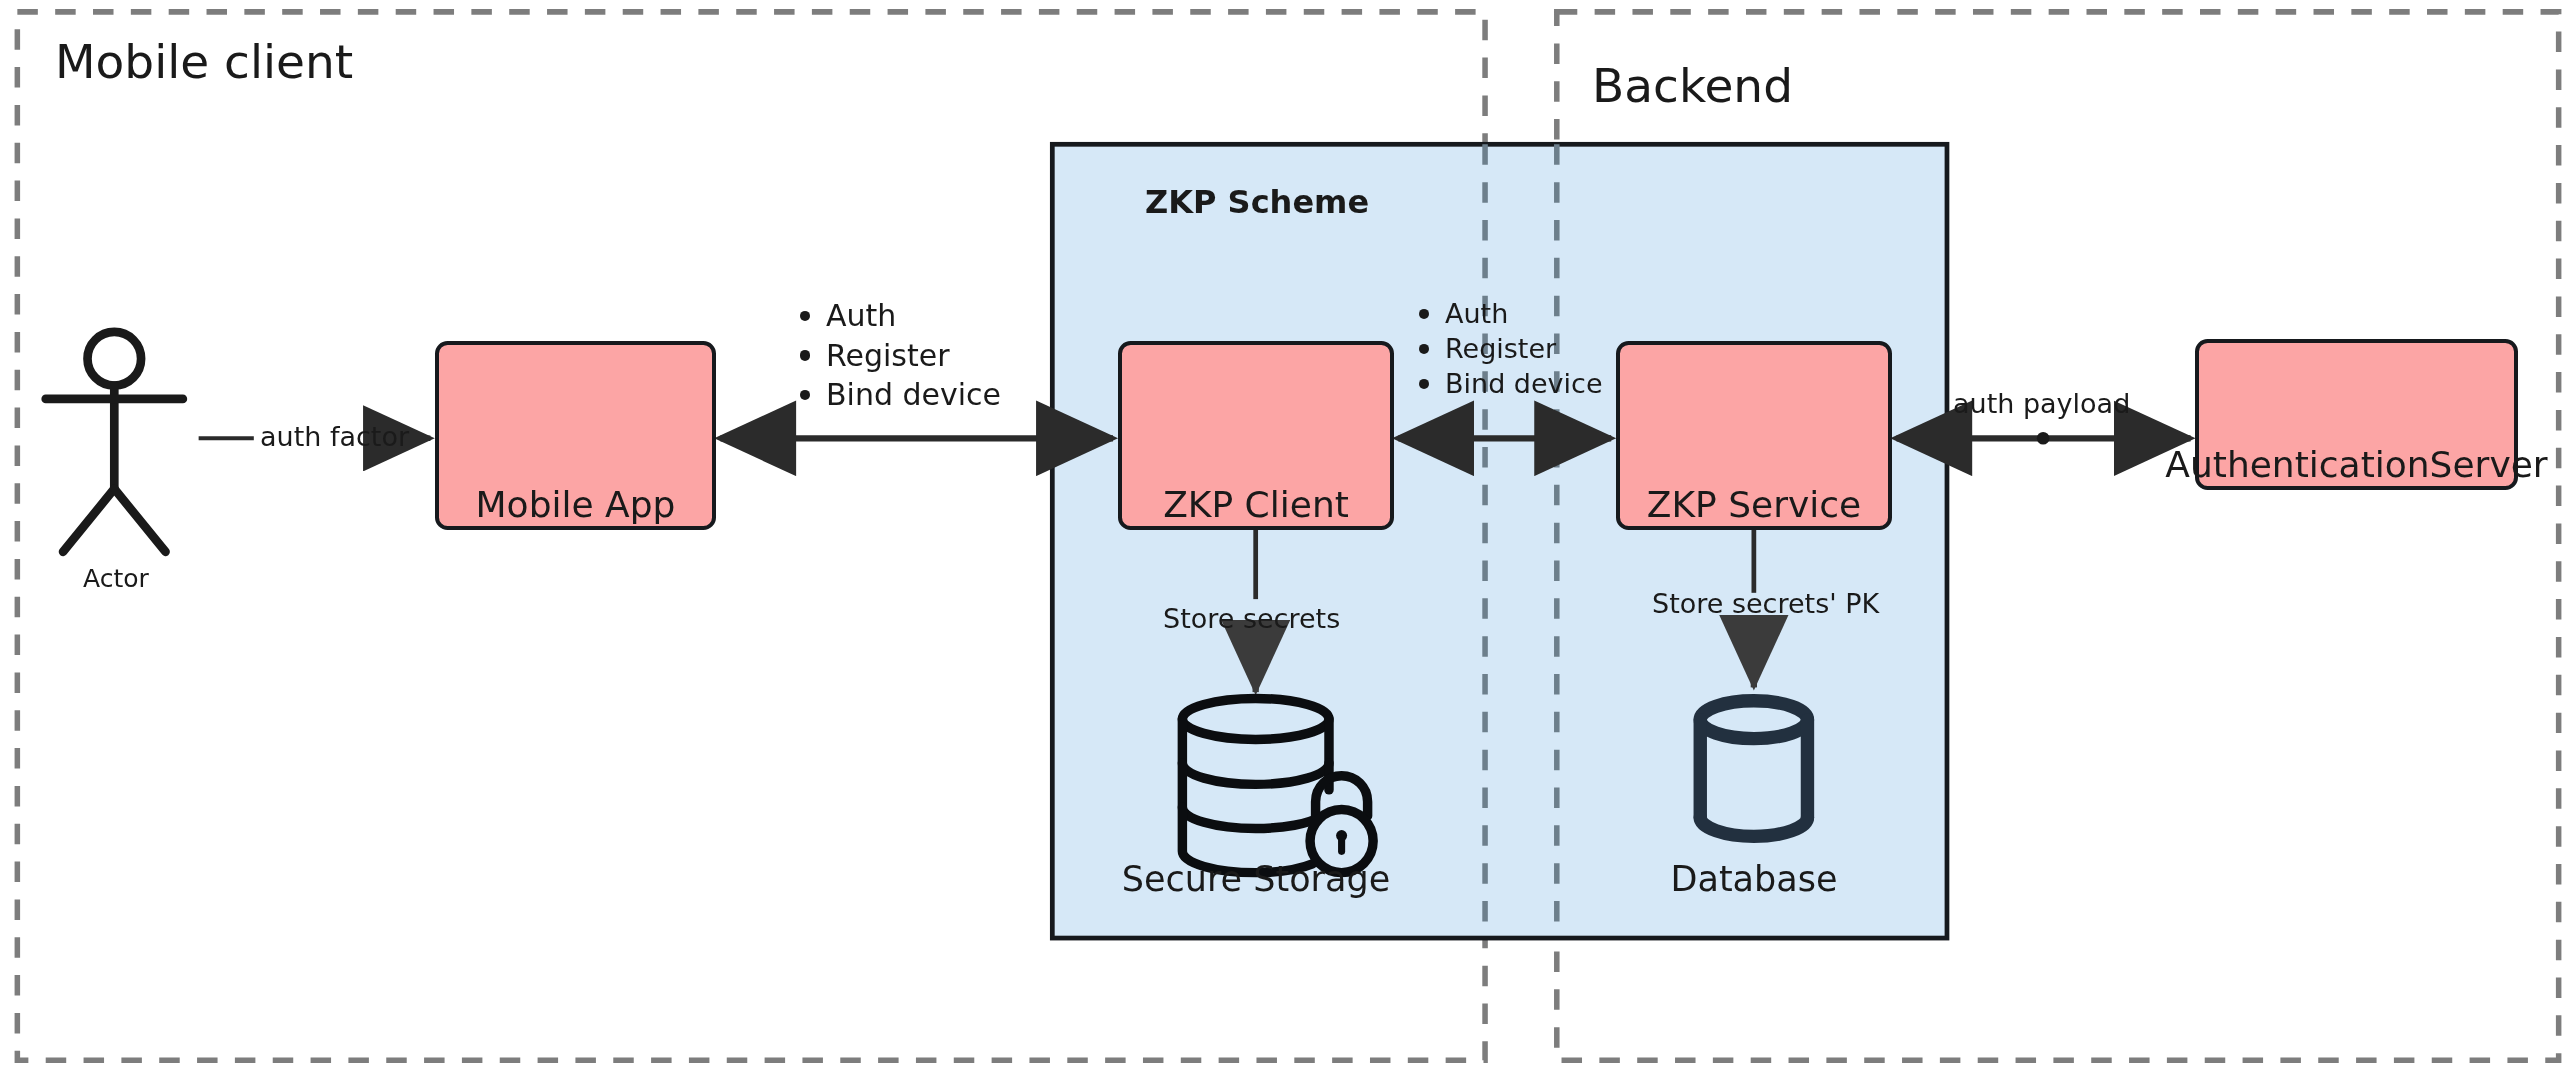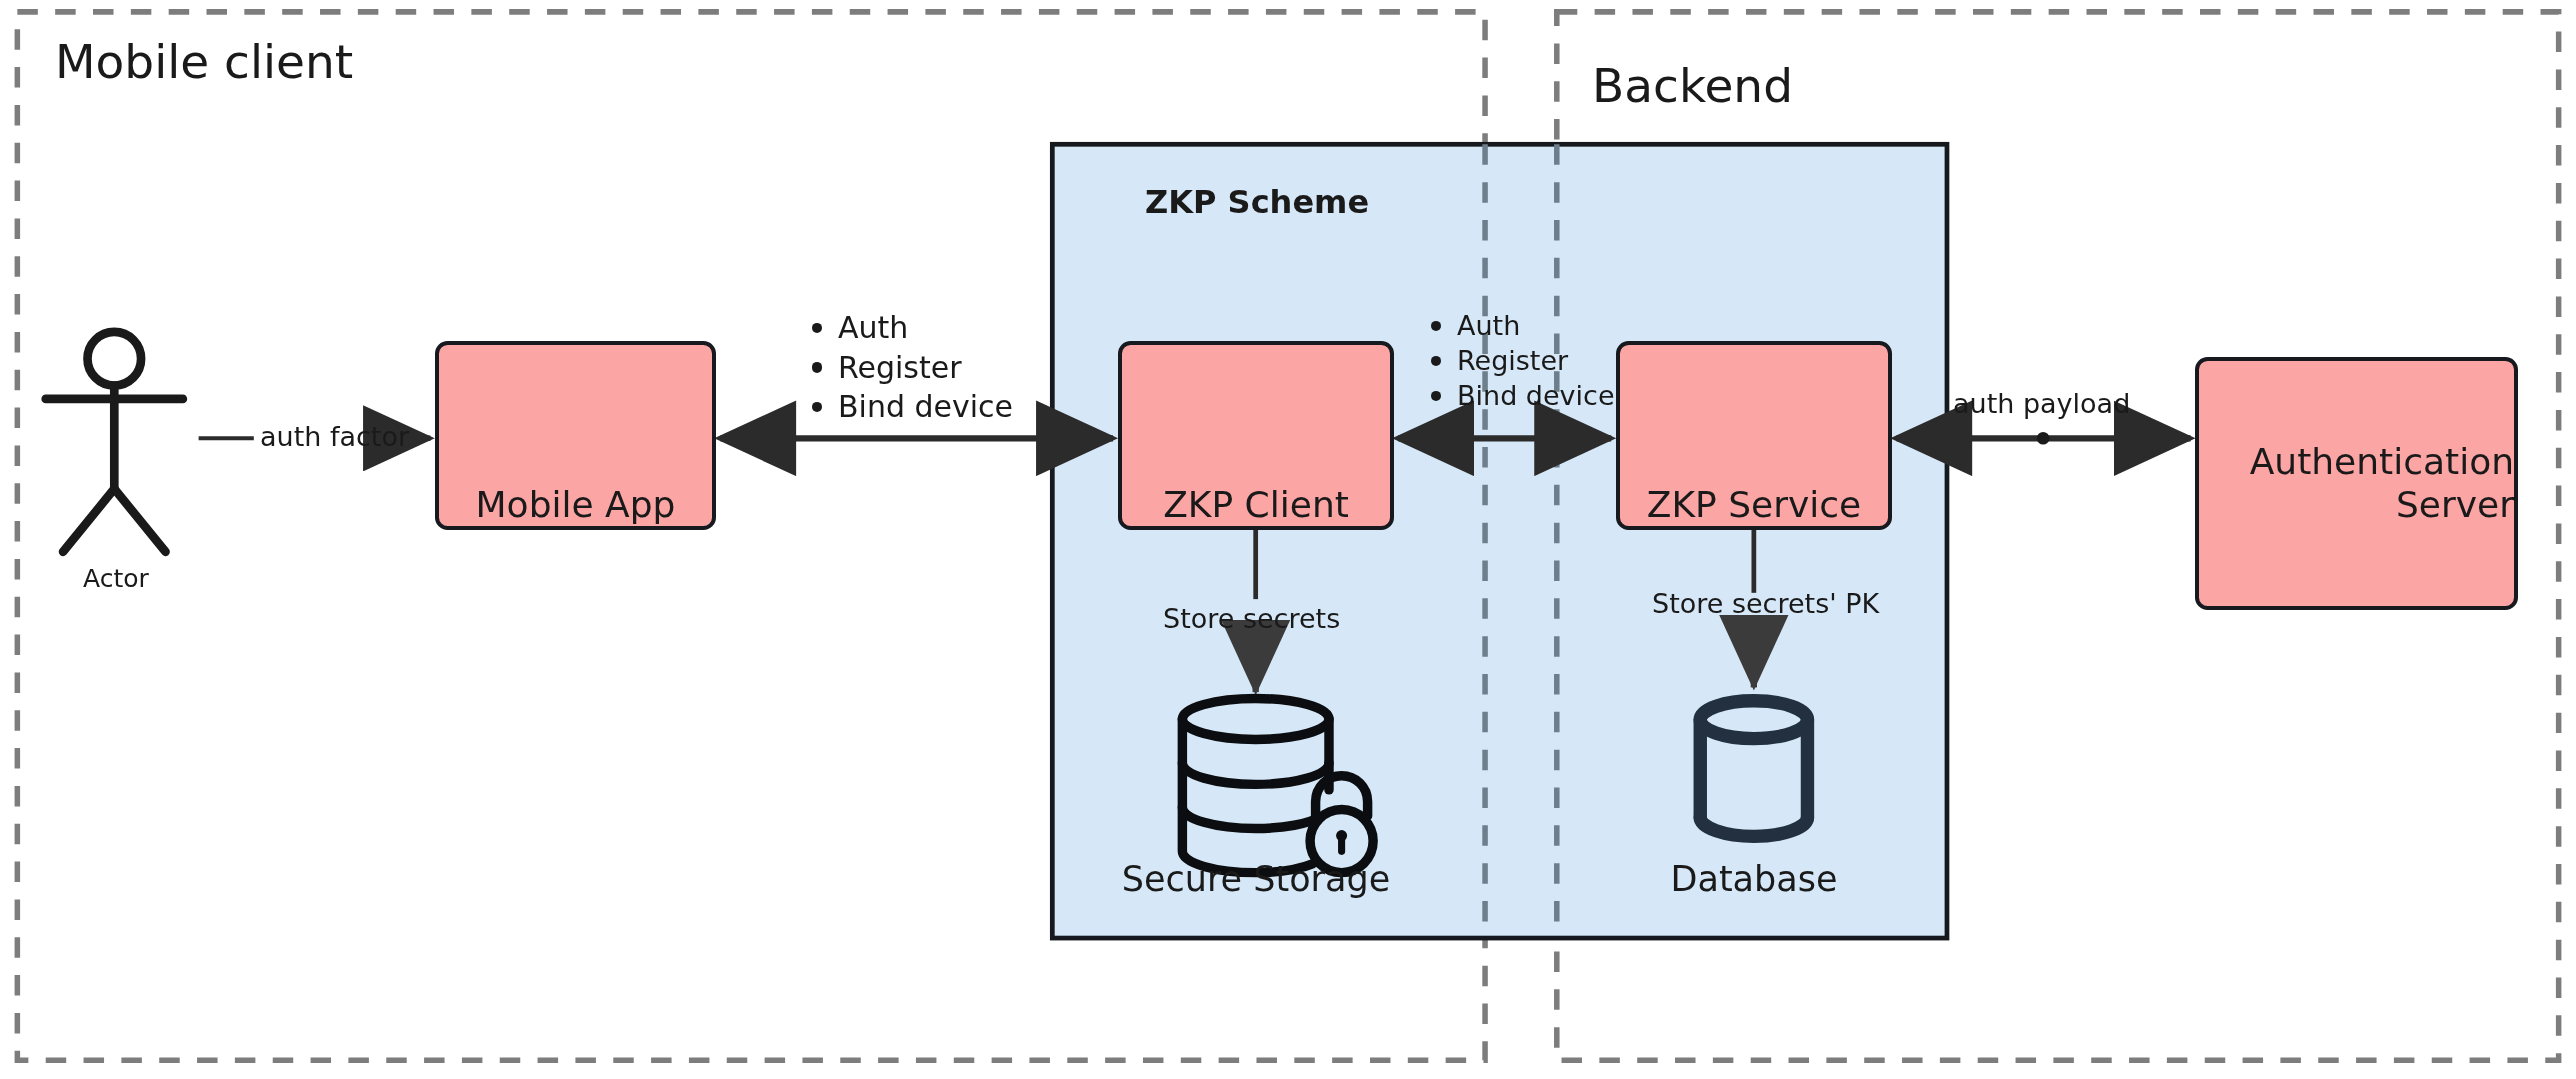--- a/index.html
+++ b/index.html
@@ -13,21 +13,21 @@
   .scheme-title{font-size:32px;font-weight:bold;color:#1a1a1a;}
 
   .nodebox{position:absolute;box-sizing:border-box;background:#fca5a5;border:4px solid #16191d;
            border-radius:12.6px;display:flex;align-items:flex-end;justify-content:center;text-align:center;}
   .nodebox span{font-size:36px;color:#1a1a1a;line-height:1.18;}
 
   .edge-label{font-size:27px;color:#1a1a1a;}
   .icon-caption{font-size:35px;color:#1a1a1a;}
   .actor-caption{font-size:25px;color:#1a1a1a;}
 
-  .bullets{position:absolute;list-style:none;margin:16px;padding:0;}
+  .bullets{position:absolute;list-style:none;margin:4px;padding:0;}
   .bullets li{position:relative;padding-left:32px;color:#1a1a1a;}
   .bullets li::before{content:"";position:absolute;left:6.3px;top:50%;transform:translateY(-50%);
                       width:10.2px;height:10.2px;border-radius:50%;background:#1a1a1a;}
   .bl-big li{font-size:30px;line-height:1.32;}
   .bl-sm li{font-size:27px;line-height:1.30;}
 </style>
 </head>
 <body>
 
 <div id="stage">
@@ -110,21 +110,21 @@
   </div>
 
   <div class="nodebox" style="left:1118px;top:341px;width:276px;height:189px;">
     <span>ZKP Client</span>
   </div>
 
   <div class="nodebox" style="left:1616px;top:341px;width:276px;height:189px;">
     <span>ZKP Service</span>
   </div>
 
-  <div class="nodebox" style="left:2195px;top:357px;width:323px;height:253px;flex-direction:column;">
+  <div class="nodebox" style="left:2195px;top:339px;width:323px;height:151px;flex-direction:row;">
     <span>Authentication</span>
     <span>Server</span>
   </div>
 
   <div class="lbl edge-label" style="left:260px;top:421px;">auth factor</div>
 
   <div class="lbl edge-label" style="left:1953px;top:388px;">auth payload</div>
 
   <div class="lbl edge-label" style="left:1163px;top:603px;">Store secrets</div>
 

